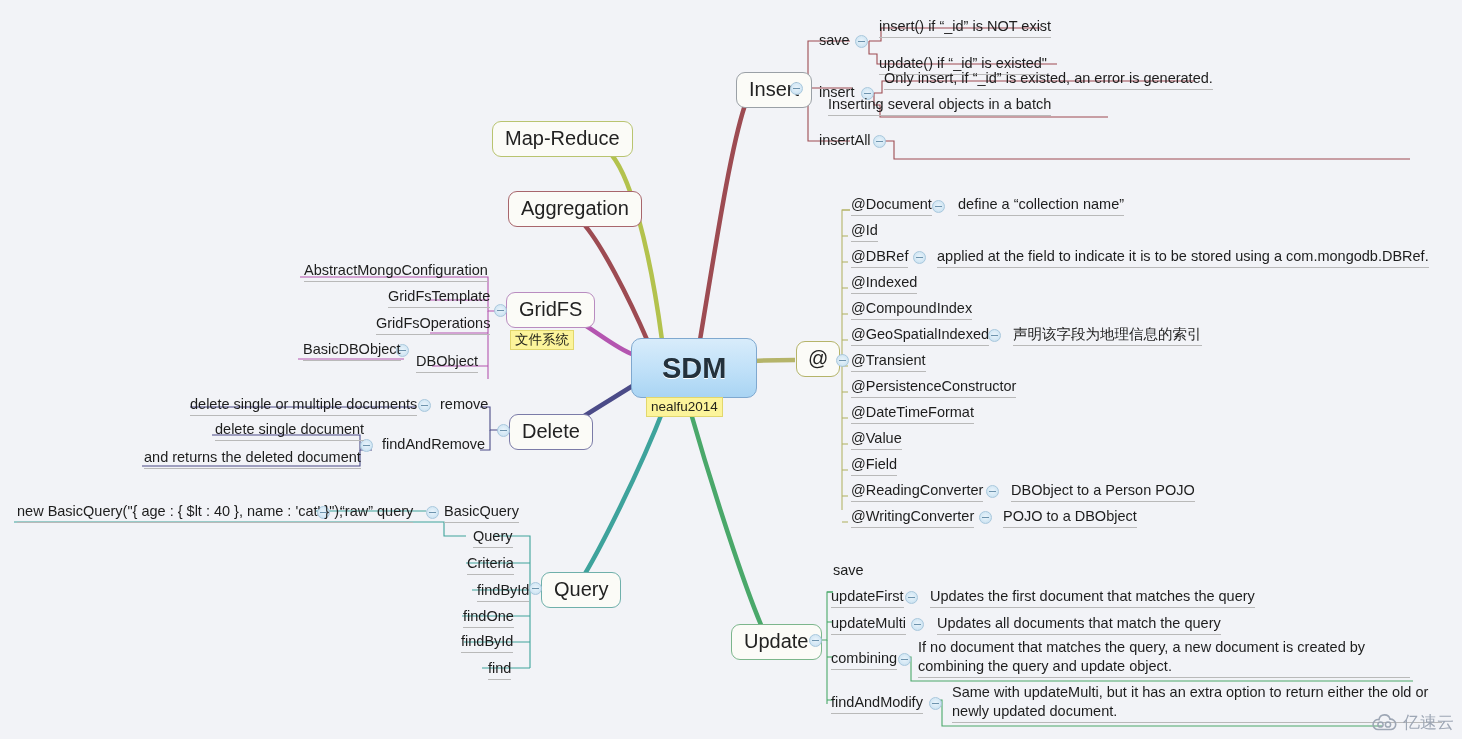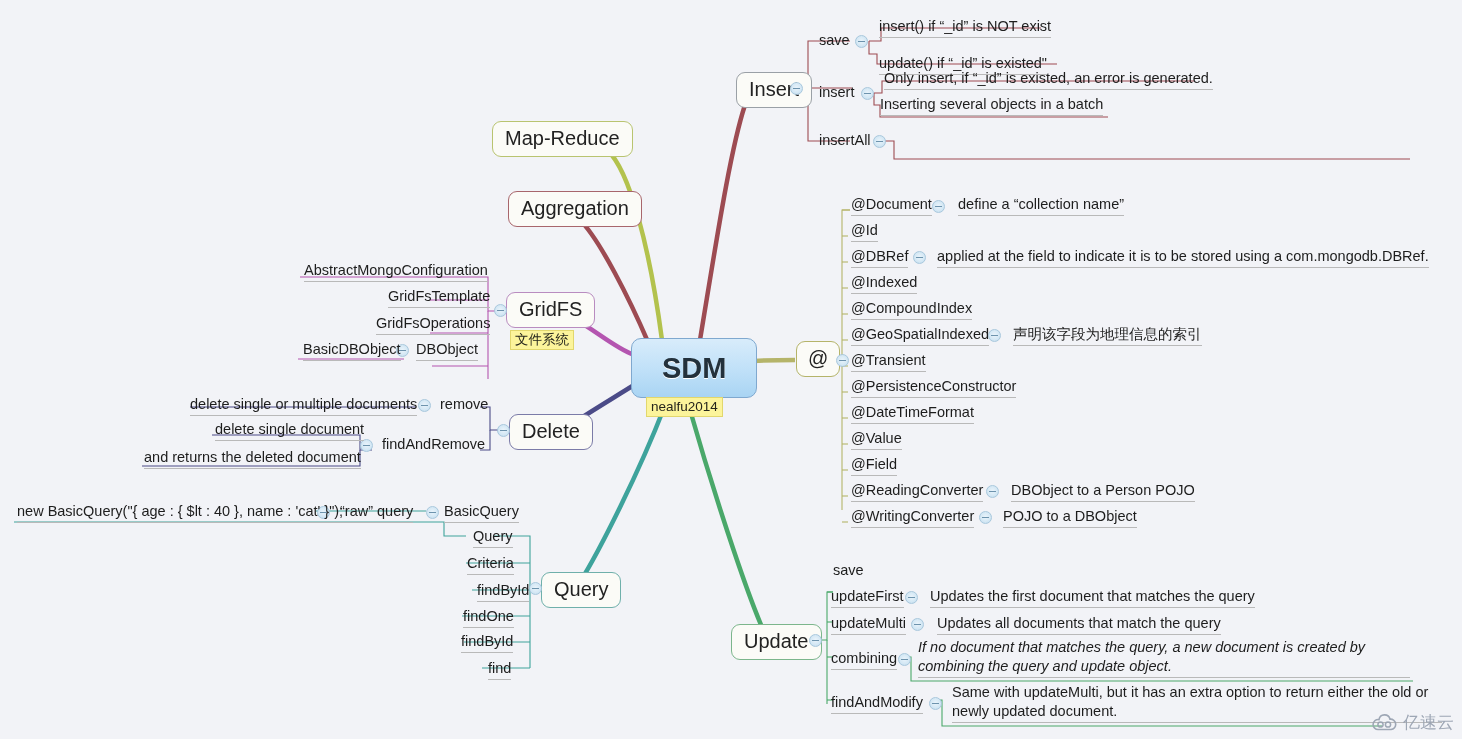--- a/index.html
+++ b/index.html
@@ -133,21 +133,21 @@
   <div class="cicon" style="left:790px;top:82px;"></div>
 
   <div class="leaf" style="left:819px;top:31px;">save</div>
   <div class="cicon" style="left:855px;top:35px;"></div>
   <div class="leaf u" style="left:879px;top:17px;">insert() if “_id” is NOT exist</div>
   <div class="leaf u" style="left:879px;top:54px;">update() if “_id” is existed"</div>
 
   <div class="leaf" style="left:819px;top:83px;">insert</div>
   <div class="cicon" style="left:861px;top:87px;"></div>
   <div class="leaf u" style="left:884px;top:69px;">Only insert, if “_id” is existed, an error is generated.</div>
-  <div class="leaf u" style="left:880px;top:95px;text-align:right;">Inserting several objects in a batch</div>
+  <div class="leaf u" style="left:828px;top:95px;text-align:right;">Inserting several objects in a batch</div>
 
   <div class="leaf" style="left:819px;top:131px;">insertAll</div>
   <div class="cicon" style="left:873px;top:135px;"></div>
 
   <div class="node rnode" style="left:492px;top:121px;border-color:#b9c470;">
     <span>Map-Reduce</span>
   </div>
 
   <div class="node rnode" style="left:473px;top:191px;border-color:#a8666c;margin-left:35px;">
     <span>Aggregation</span>
@@ -155,21 +155,21 @@
 
   <div class="node rnode" style="left:506px;top:292px;border-color:#b98cc0;text-align:right;">
     <span>GridFS</span>
   </div>
   <div class="tag" style="left:510px;top:330px;">文件系统</div>
   <div class="cicon" style="left:494px;top:304px;"></div>
 
   <div class="leaf u" style="left:304px;top:261px;">AbstractMongoConfiguration</div>
   <div class="leaf u" style="left:388px;top:287px;">GridFsTemplate</div>
   <div class="leaf u" style="left:376px;top:314px;">GridFsOperations</div>
-  <div class="leaf u" style="left:416px;top:340px;">DBObject</div>
+  <div class="leaf u" style="left:416px;top:352px;">DBObject</div>
   <div class="cicon" style="left:396px;top:344px;"></div>
   <div class="leaf u" style="left:303px;top:340px;">BasicDBObject</div>
 
   <div class="node rnode" style="left:796px;top:341px;border-color:#b5b46a;padding:4px 11px 6px 11px;">
     <span>@</span>
   </div>
   <div class="cicon" style="left:836px;top:354px;"></div>
 
   <div class="leaf u" style="left:851px;top:195px;">@Document</div>
   <div class="cicon" style="left:932px;top:200px;"></div>
@@ -244,21 +244,21 @@
   <div class="leaf u" style="left:831px;top:587px;">updateFirst</div>
   <div class="cicon" style="left:905px;top:591px;"></div>
   <div class="leaf u" style="left:930px;top:587px;">Updates the first document that matches the query</div>
 
   <div class="leaf u" style="left:831px;top:614px;">updateMulti</div>
   <div class="cicon" style="left:911px;top:618px;"></div>
   <div class="leaf u" style="left:937px;top:614px;">Updates all documents that match the query</div>
 
   <div class="leaf u" style="left:831px;top:649px;">combining</div>
   <div class="cicon" style="left:898px;top:653px;"></div>
-  <div class="leaf wrap u" style="left:918px;top:638px;width:492px;font-style:italic;">If no document that matches the query, a new document is created by combining the query and update object.</div>
+  <div class="leaf wrap u" style="left:918px;top:638px;width:492px;">If no document that matches the query, a new document is created by combining the query and update object.</div>
 
   <div class="leaf u" style="left:831px;top:693px;">findAndModify</div>
   <div class="cicon" style="left:929px;top:697px;"></div>
   <div class="leaf wrap u" style="left:952px;top:683px;width:490px;">Same with updateMulti, but it has an extra option to return either the old or newly updated document.</div>
 
   <div id="watermark">
     <svg class="cloudmark" width="26" height="18" viewBox="0 0 26 18">
       <path d="M6.5,15.5 A5,5 0 1 1 7,5.6 A5.6,5.6 0 0 1 18,5.2 A4.8,4.8 0 1 1 19,15.5 Z" fill="none" stroke="#9aa3b2" stroke-width="1.6"></path>
       <circle cx="8.5" cy="10.5" r="2.6" fill="none" stroke="#9aa3b2" stroke-width="1.5"></circle>
       <circle cx="16" cy="10.5" r="2.6" fill="none" stroke="#9aa3b2" stroke-width="1.5"></circle>

